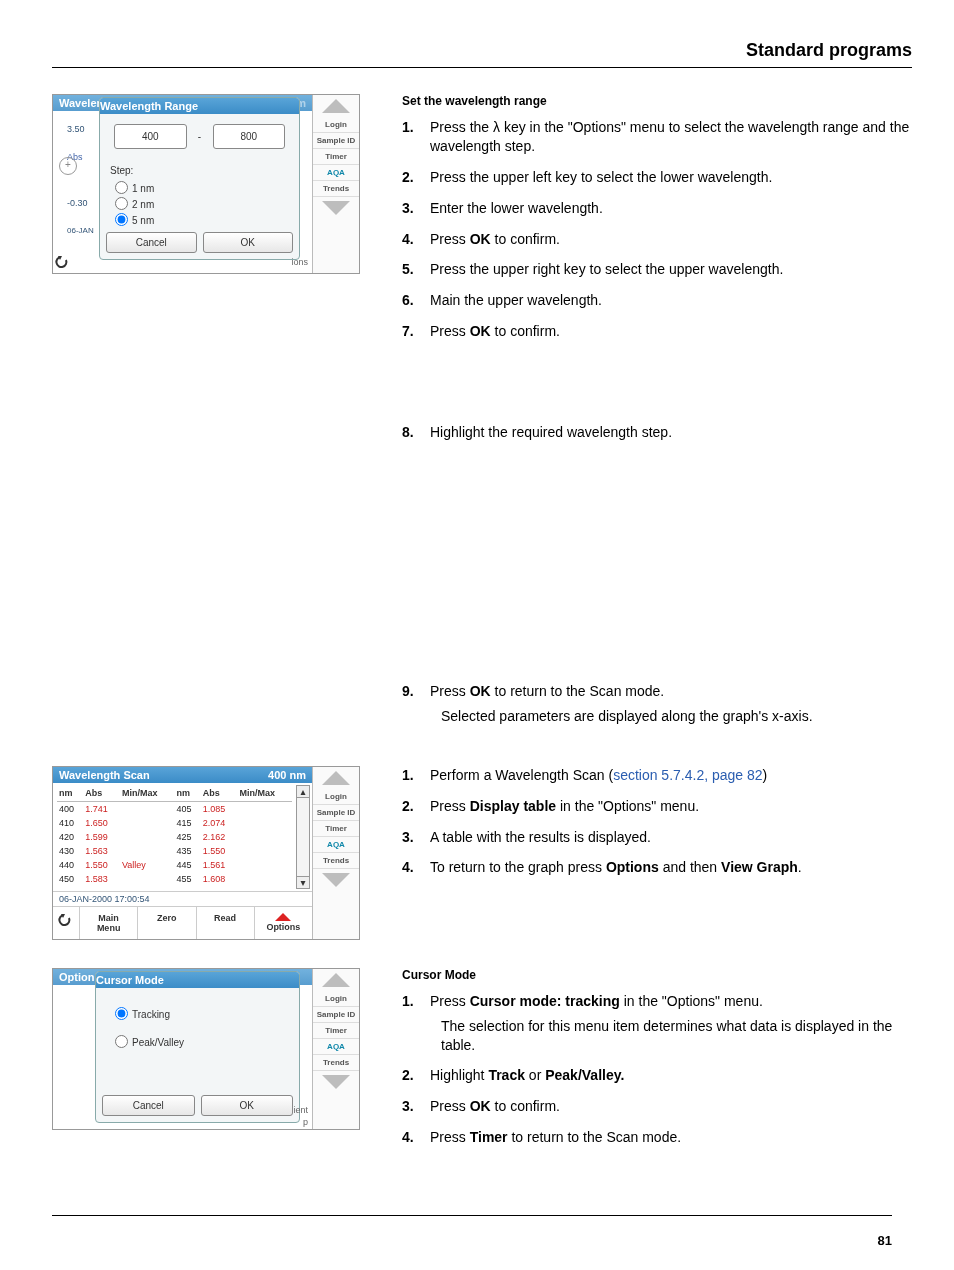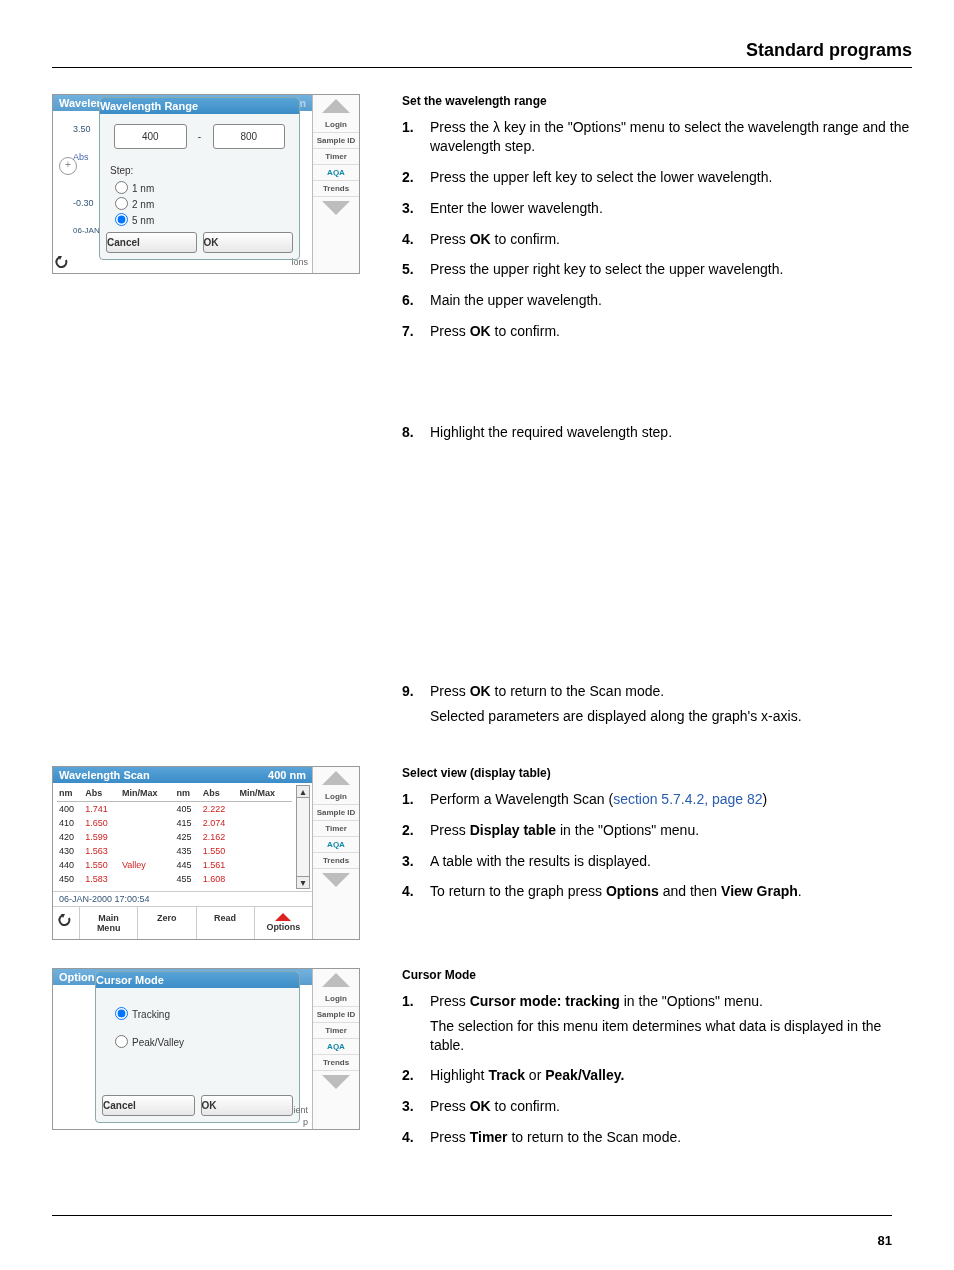--- a/index.html
+++ b/index.html
@@ -9,43 +9,43 @@
   .row{display:flex;align-items:flex-start}
   .left-col{width:332px;flex:0 0 332px}
   .right-col{flex:1;padding-left:18px}
   .step-title{font-weight:700;font-size:12px;margin:0 0 10px 0}
   ol.steps{list-style:none;margin:0;padding:0;font-size:14px}
   ol.steps>li{display:flex;margin:0 0 12px 0;line-height:1.35}
   ol.steps>li>.num{font-weight:700;width:28px;flex:0 0 28px}
   ol.steps>li>.body{flex:1}
   ol.steps b{font-weight:700}
   .link{color:#2a5db0}
-  .sub{margin:6px 0 0 0}
+  .sub{margin:6px 0 0 11px}
   .gap{height:70px}
 
   
   .device{border:1px solid #999;width:306px;background:#fff;font-size:10px;color:#333;position:relative}
   .dev-body{display:flex}
   .dev-main{flex:1;position:relative}
   .dev-side{width:46px;border-left:1px solid #bbb;background:#fafafa;display:flex;flex-direction:column;align-items:center}
   .side-item{font-size:8px;font-weight:700;text-align:center;padding:3px 0;width:100%;border-bottom:1px solid #ddd;color:#555}
   .tri{width:0;height:0;margin:4px auto}
   .tri-up{border-left:14px solid transparent;border-right:14px solid transparent;border-bottom:14px solid #bdbdbd}
   .tri-dn{border-left:14px solid transparent;border-right:14px solid transparent;border-top:14px solid #bdbdbd}
   .tri-up-sm{border-left:8px solid transparent;border-right:8px solid transparent;border-bottom:8px solid #d22}
 
   .titlebar{background:linear-gradient(#59a4d8,#3b8cc7);color:#fff;font-weight:700;font-size:11px;padding:2px 6px;display:flex;justify-content:space-between}
   .popup-title{background:linear-gradient(#59a4d8,#3b8cc7);color:#fff;font-weight:700;font-size:11px;text-align:left;padding:2px 0;border-radius:3px 3px 0 0}
   .popup{margin:0 6px 0 22px;border:1px solid #8aa;border-radius:4px;background:#f3f6f7}
   .btnrow{display:flex;gap:6px;justify-content:center;padding:6px}
-  .dbtn{flex:1;border:1px solid #888;border-radius:3px;background:linear-gradient(#fff,#e7e7e7);text-align:left;font-weight:700;font-size:10px;padding:4px 0}
+  .dbtn{flex:1;border:1px solid #888;border-radius:3px;background:linear-gradient(#fff,#e7e7e7);text-align:center;font-weight:400;font-size:10px;padding:4px 0}
   .field{flex:1;border:1px solid #888;border-radius:3px;background:#fff;text-align:center;font-size:10px;padding:6px 0}
 
   
-  .d1-left-nums{position:absolute;left:20px;top:20px;font-size:9px;color:#357;line-height:28px}
+  .d1-left-nums{position:absolute;left:14px;top:20px;font-size:9px;color:#357;line-height:28px}
   .d1-step{padding:6px 10px 2px 10px;font-size:10px}
   .d1-radio{padding:2px 10px;font-size:10px}
   .d1-radio input{vertical-align:-2px;margin-right:4px}
 
   
   .tbl{width:100%;border-collapse:collapse;font-size:9px}
   .tbl th{font-weight:700;text-align:left;border-bottom:1px solid #bbb;padding:3px 2px}
   .tbl td{padding:2px 2px;color:#c22}
   .tbl td.bk{color:#222}
   .scroll-col{width:14px}
@@ -204,21 +204,21 @@
                         <th>Abs</th>
                         <th>Min/Max</th>
                       </tr>
                     </thead>
                   <tbody id="d2b">
                       <tr>
                         <td class="bk">400</td>
                         <td>1.741</td>
                         <td></td>
                         <td class="bk">405</td>
-                        <td>2.222</td>
+                        <td>1.085</td>
                         <td></td>
                       </tr>
                       <tr>
                         <td class="bk">410</td>
                         <td>1.650</td>
                         <td></td>
                         <td class="bk">415</td>
                         <td>2.074</td>
                         <td></td>
                       </tr>
@@ -287,21 +287,20 @@
             <div class="side-item"><span>Sample ID</span></div>
             <div class="side-item"><span>Timer</span></div>
             <div class="side-item" style="color:#18a"><span>AQA</span></div>
             <div class="side-item"><span>Trends</span></div>
             <div class="tri tri-dn"></div>
           </div>
         </div>
       </div>
     </div>
     <div class="right-col">
-      <p class="step-title">Select view (display table)</p>
       <ol class="steps">
         <li>
             <span class="num">1.</span>
             <span class="body">Perform a Wavelength Scan (<span class="link">section 5.7.4.2, page 82</span>)</span>
           </li>
         <li>
             <span class="num">2.</span>
             <span class="body">Press <b>Display table</b> in the "Options" menu.</span>
           </li>
         <li>

